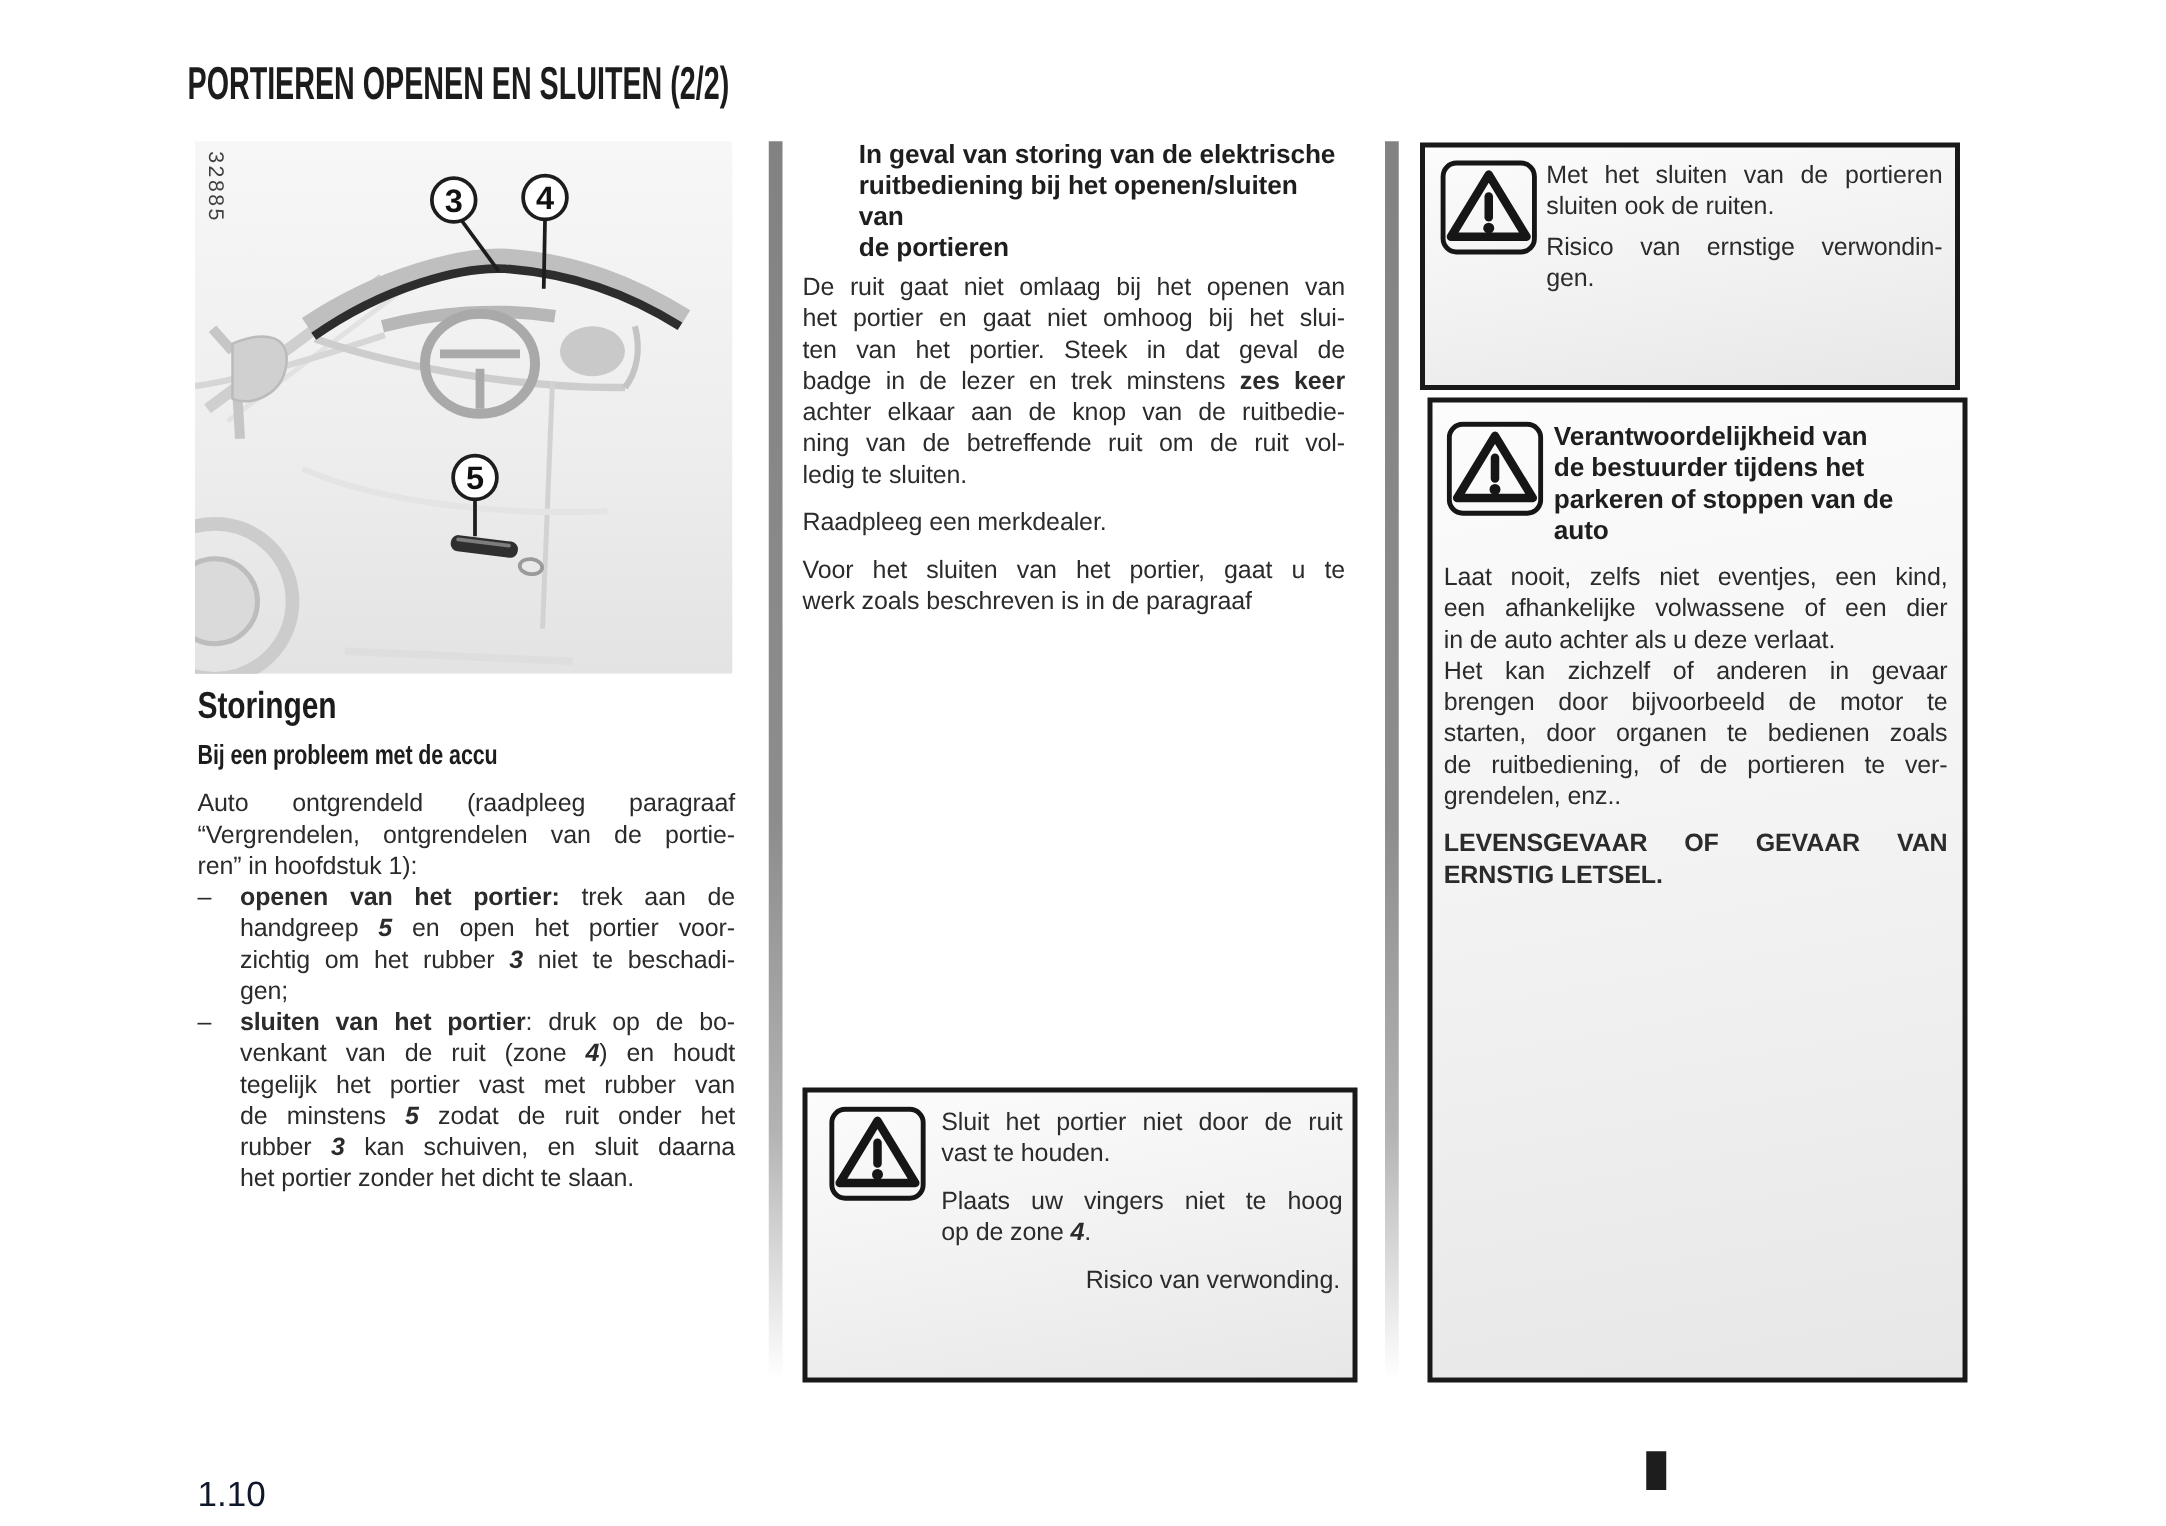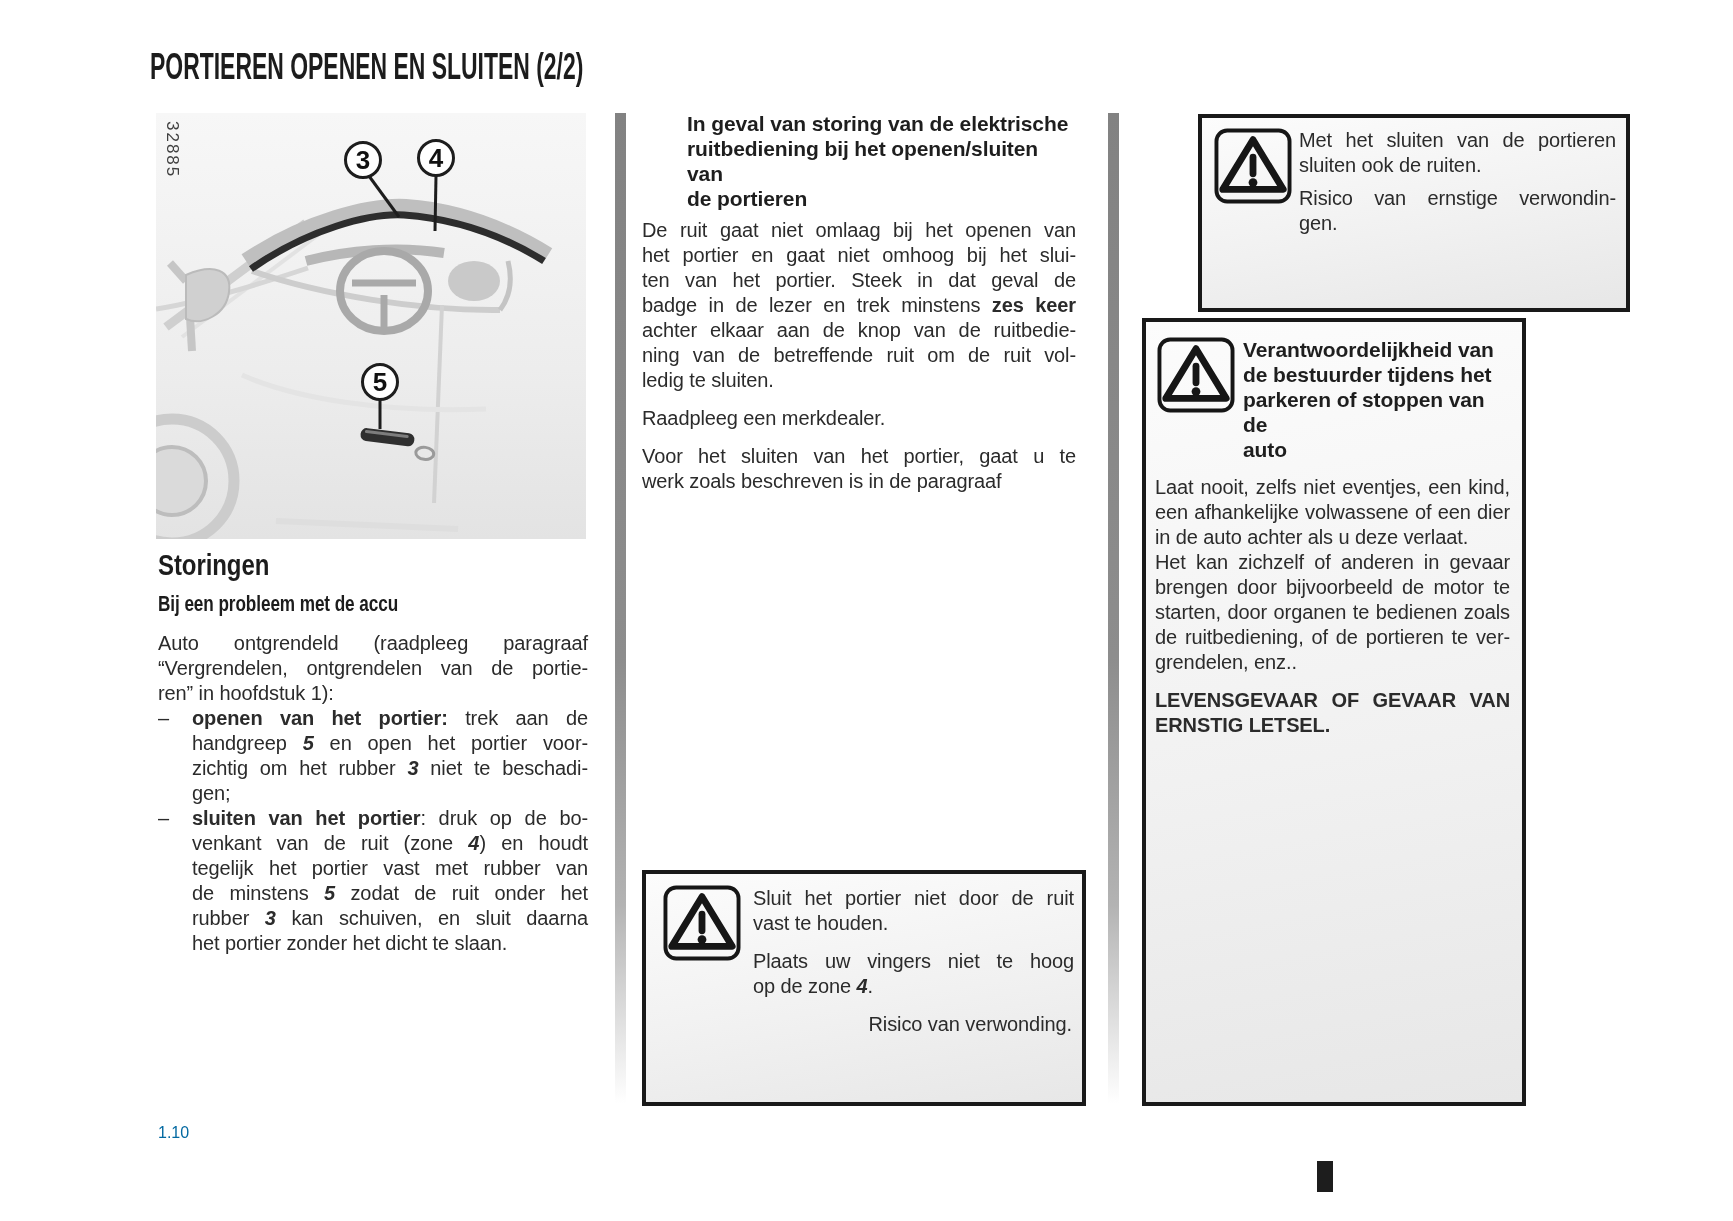--- a/index.html
+++ b/index.html
@@ -45,35 +45,35 @@
   #img-number{
     position:absolute;left:6px;top:8px;writing-mode:vertical-rl;
     font-size:17px;color:#3f3f3f;letter-spacing:2px;
   }
   
   .wbox{
     position:absolute;border:4px solid #191919;box-sizing:border-box;
     background:linear-gradient(170deg,#fcfcfc 0%,#f1f1f1 55%,#e7e7e7 100%);
   }
   #mid-box{left:642px;top:870px;width:444px;height:236px;}
-  #right-box-1{left:1198px;top:114px;width:432px;height:198px;}
-  #right-box-2{left:1142px;top:318px;width:384px;height:788px;}
+  #right-box-1{left:1136px;top:114px;width:432px;height:198px;}
+  #right-box-2{left:1142px;top:318px;width:432px;height:788px;}
   .w-icon{position:absolute;}
   #mid-box .w-icon{left:17px;top:11px;}
   #right-box-1 .w-icon{left:12px;top:10px;}
   #right-box-2 .w-icon{left:11px;top:15px;}
   #mid-box-text{margin:12px 8px 0 107px;}
   #mid-box-note{margin:13px 10px 0 22px;text-align:right;}
   #rb1-text{margin:10px 10px 0 97px;}
   .pgap8{margin-top:8px;}
   #rb2-title{margin:15px 8px 0 97px;}
   #rb2-body{margin:13px 12px 0 9px;}
   .pgap0{margin-top:0;}
   
-  #page-number{position:absolute;left:158px;top:1124px;font-size:16px;color:#0369a1;}
+  #page-number{position:absolute;left:158px;top:1180px;font-size:28px;color:#0f172a;}
   #binding-mark{position:absolute;left:1317px;top:1161px;width:16px;height:31px;background:#1d1d1d;}
 </style>
 </head>
 <body>
 
 <div id="page">
 
   <div id="title">PORTIEREN OPENEN EN SLUITEN (2/2)</div>
 
   <div id="figure">

